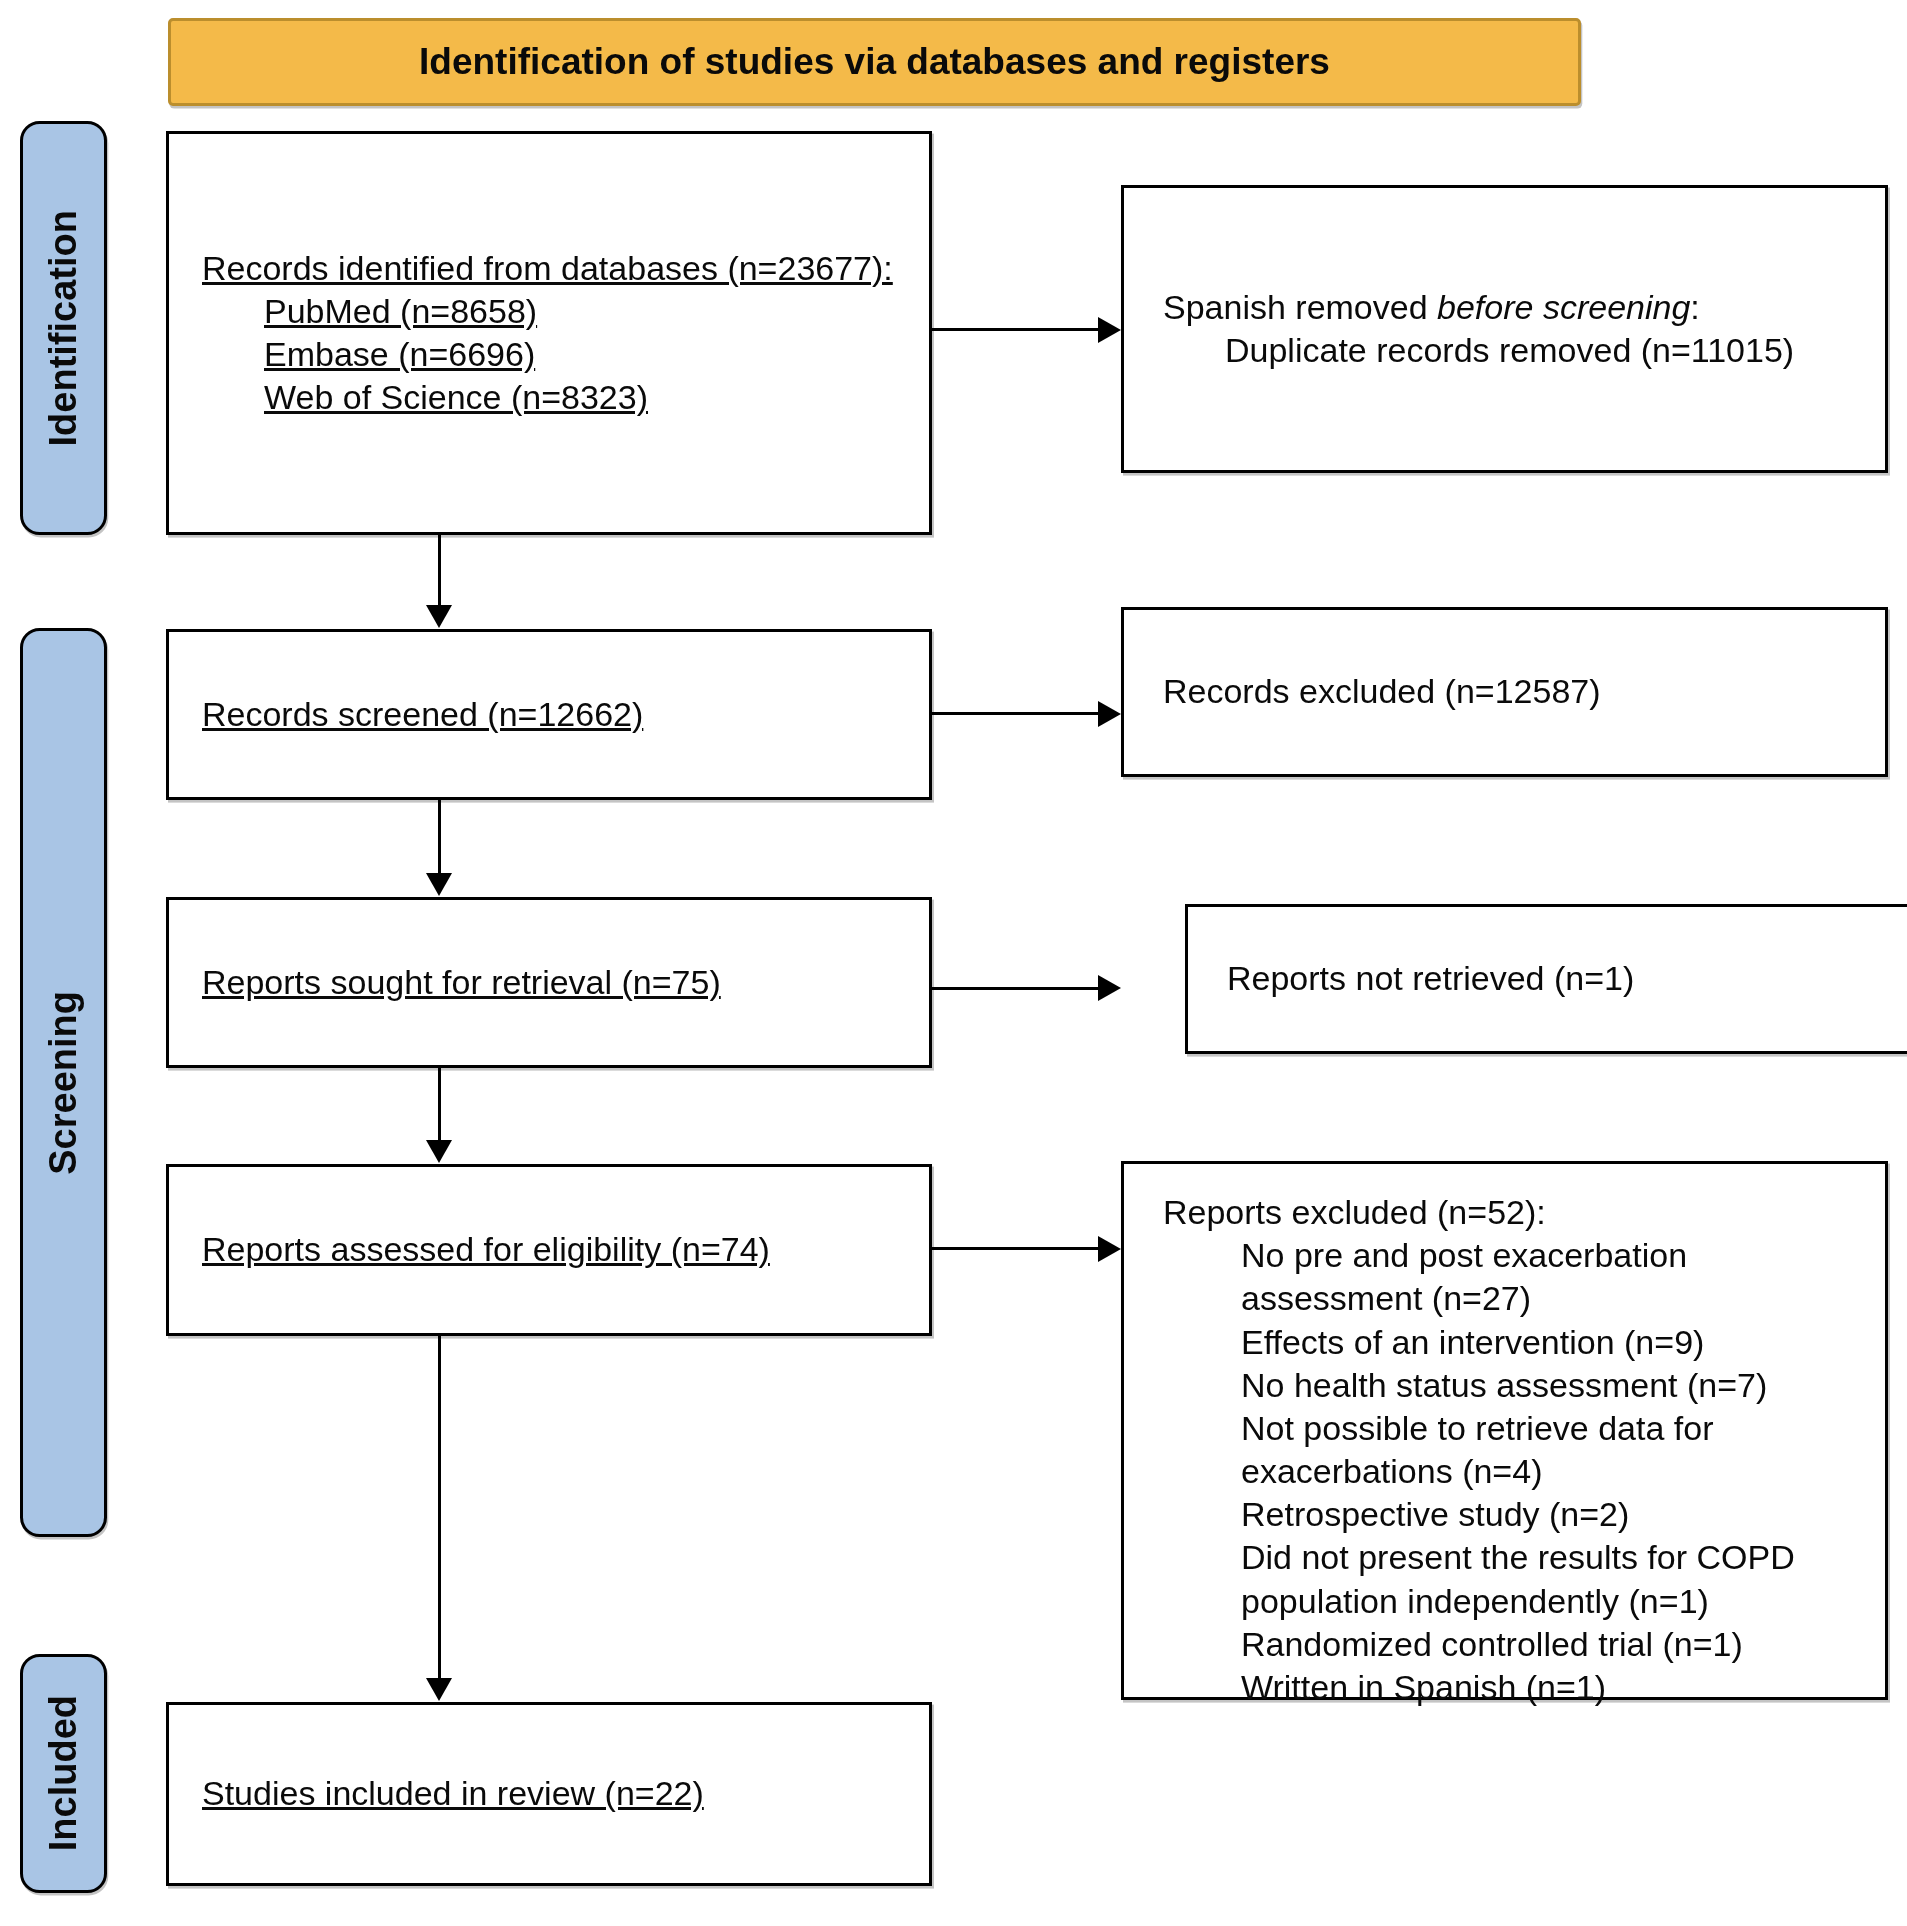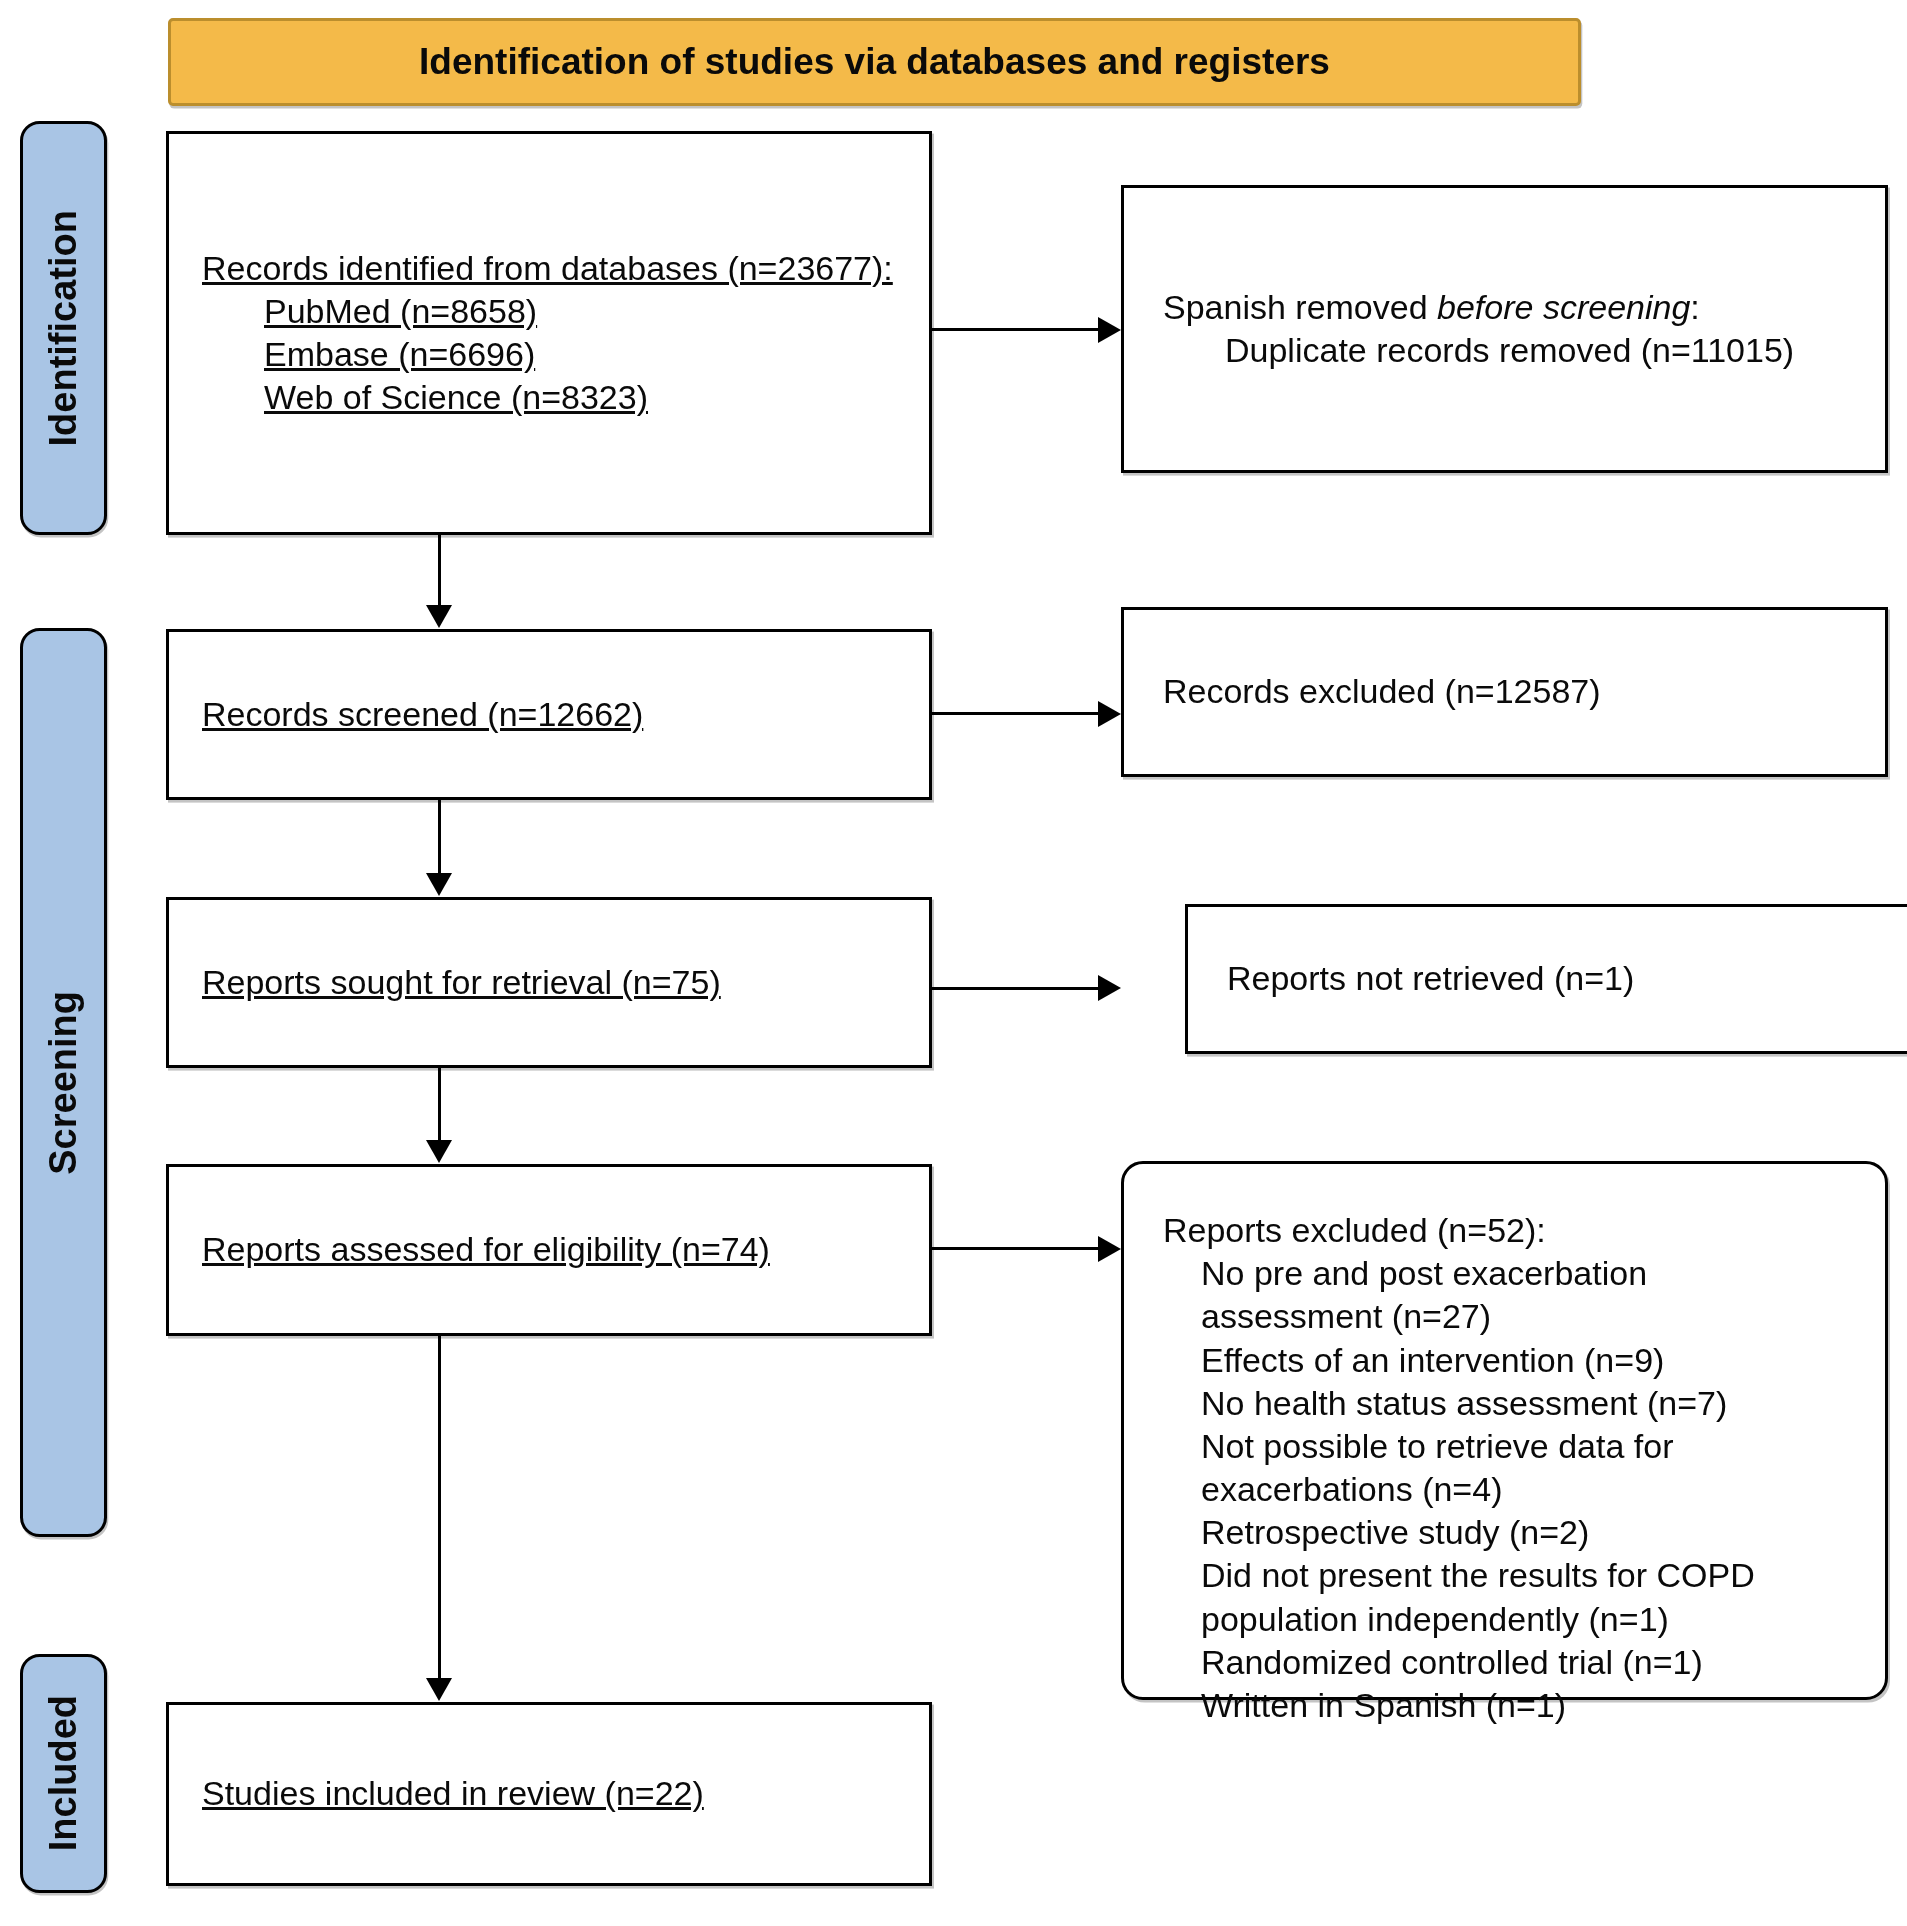--- a/index.html
+++ b/index.html
@@ -44,23 +44,23 @@
     box-sizing:border-box;
     background:#ffffff;
     border:3.9px solid #000;
     display:flex;flex-direction:column;justify-content:center;
     font-size:34px;line-height:1.27;
     box-shadow:2px 2.6px 0 0 #c4c4c4;
   }
   .fbox.left-col{padding-left:33px;padding-right:18.3px;text-decoration:underline;}
   .fbox.right-col{padding-left:39px;padding-right:18.3px;}
   .fbox .indent{margin-left:62px;}
-  .fbox .reason{margin-left:38px;max-width:602px;}
+  .fbox .reason{margin-left:78px;max-width:602px;}
   .fbox .title{max-width:713px;}
-  .fbox.top-align{justify-content:flex-start;padding-top:45px;border-radius:22px;}
+  .fbox.top-align{justify-content:flex-start;padding-top:27px;}
   .italic{font-style:italic;}
   
   .hline,.vline{position:absolute;background:#000;}
   .hline{height:3.3px;}
   .vline{width:3.3px;}
   .head-right{
     position:absolute;width:0;height:0;
     border-top:13px solid transparent;
     border-bottom:13px solid transparent;
     border-left:23.5px solid #000;

